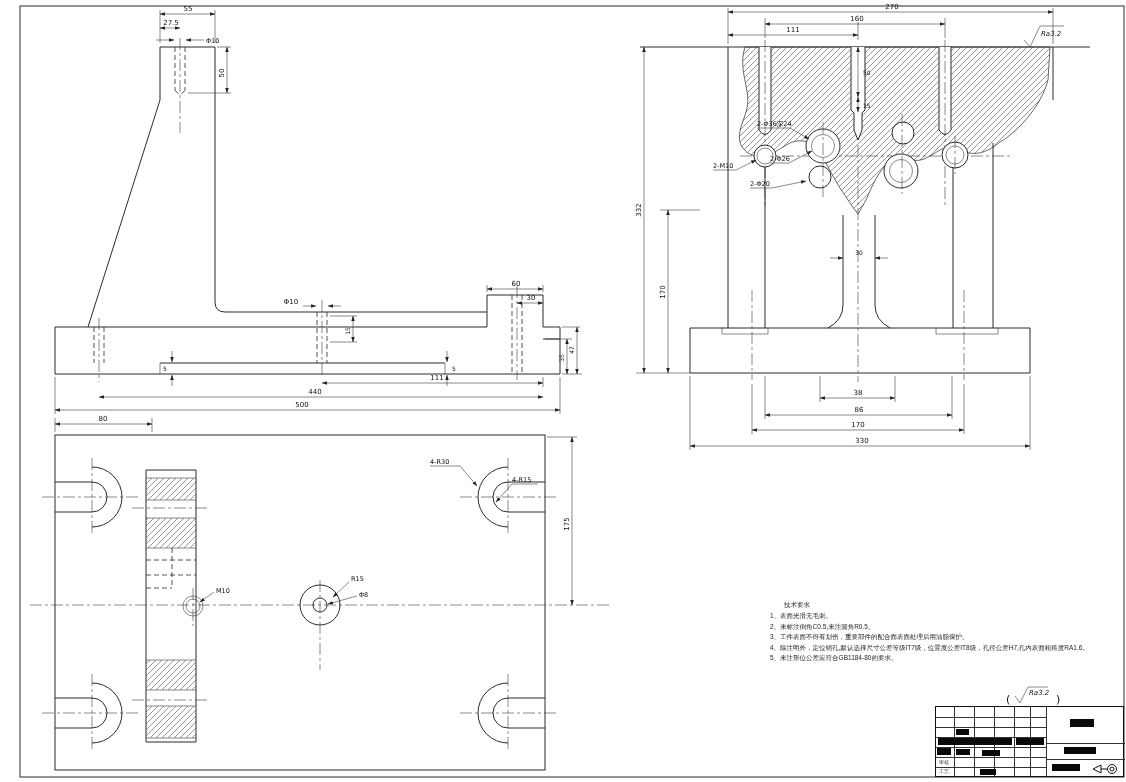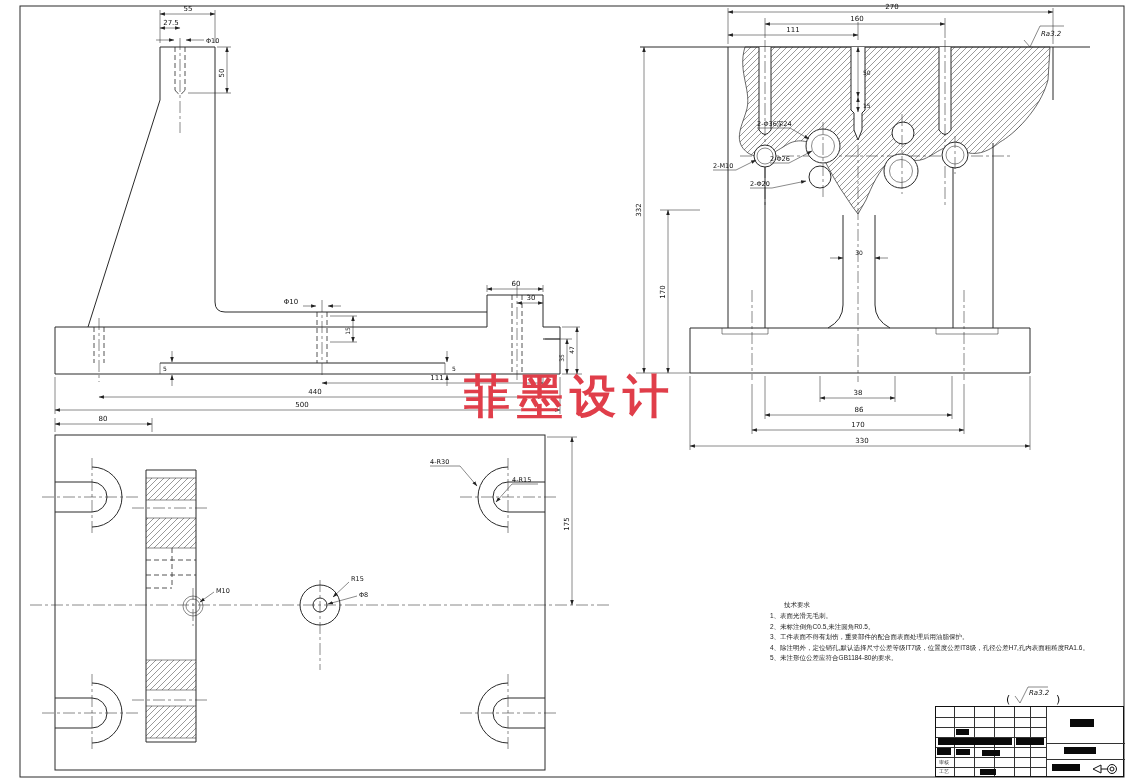--- a/index.html
+++ b/index.html
@@ -343,21 +343,20 @@
   </g>
 
   <g>
     <text class="lb" x="1006" y="703" style="font-size:11px">(</text>
     <path class="t" d="M1015,696 L1020,703 L1028,687 L1048,687"></path>
     <text class="ra" x="1029" y="695">Ra3.2</text>
     <text class="lb" x="1056" y="703" style="font-size:11px">)</text>
   </g>
 </svg>
 
-<div class="watermark" style="color: rgb(224, 62, 74);">菲墨设计</div>
 
 <div class="techreq">
   <div class="tr-title">技术要求</div>
   <div>1、表面光滑无毛刺。</div>
   <div>2、未标注倒角C0.5,未注圆角R0.5。</div>
   <div>3、工件表面不得有划伤，重要部件的配合面表面处理后用油脂保护。</div>
   <div>4、除注明外，定位销孔,默认选择尺寸公差等级IT7级，位置度公差IT8级，孔径公差H7,孔内表面粗糙度RA1.6。</div>
   <div>5、未注形位公差应符合GB1184-80的要求。</div>
 </div>
 

